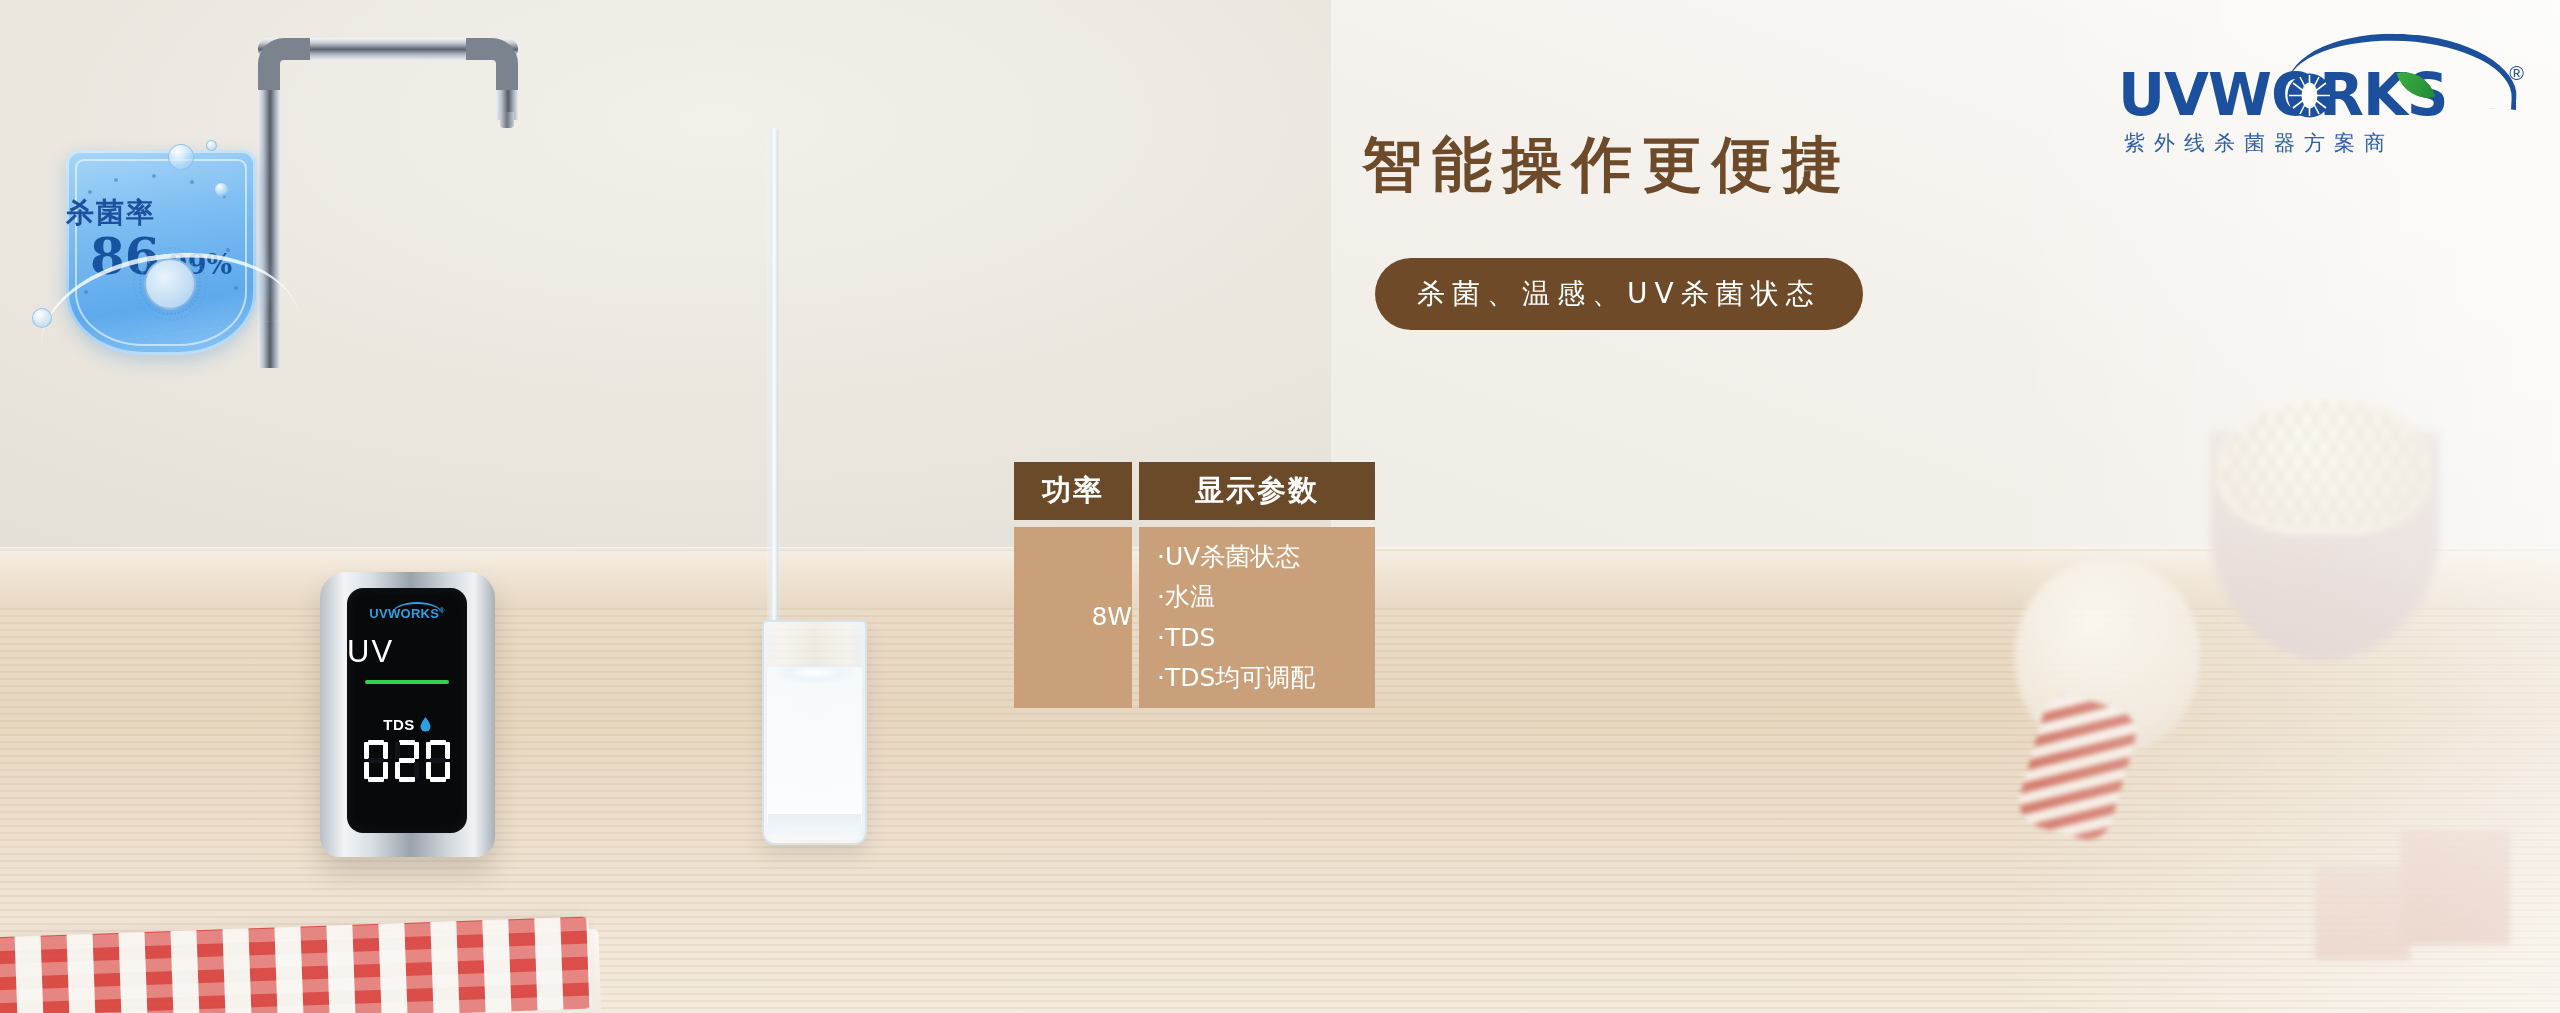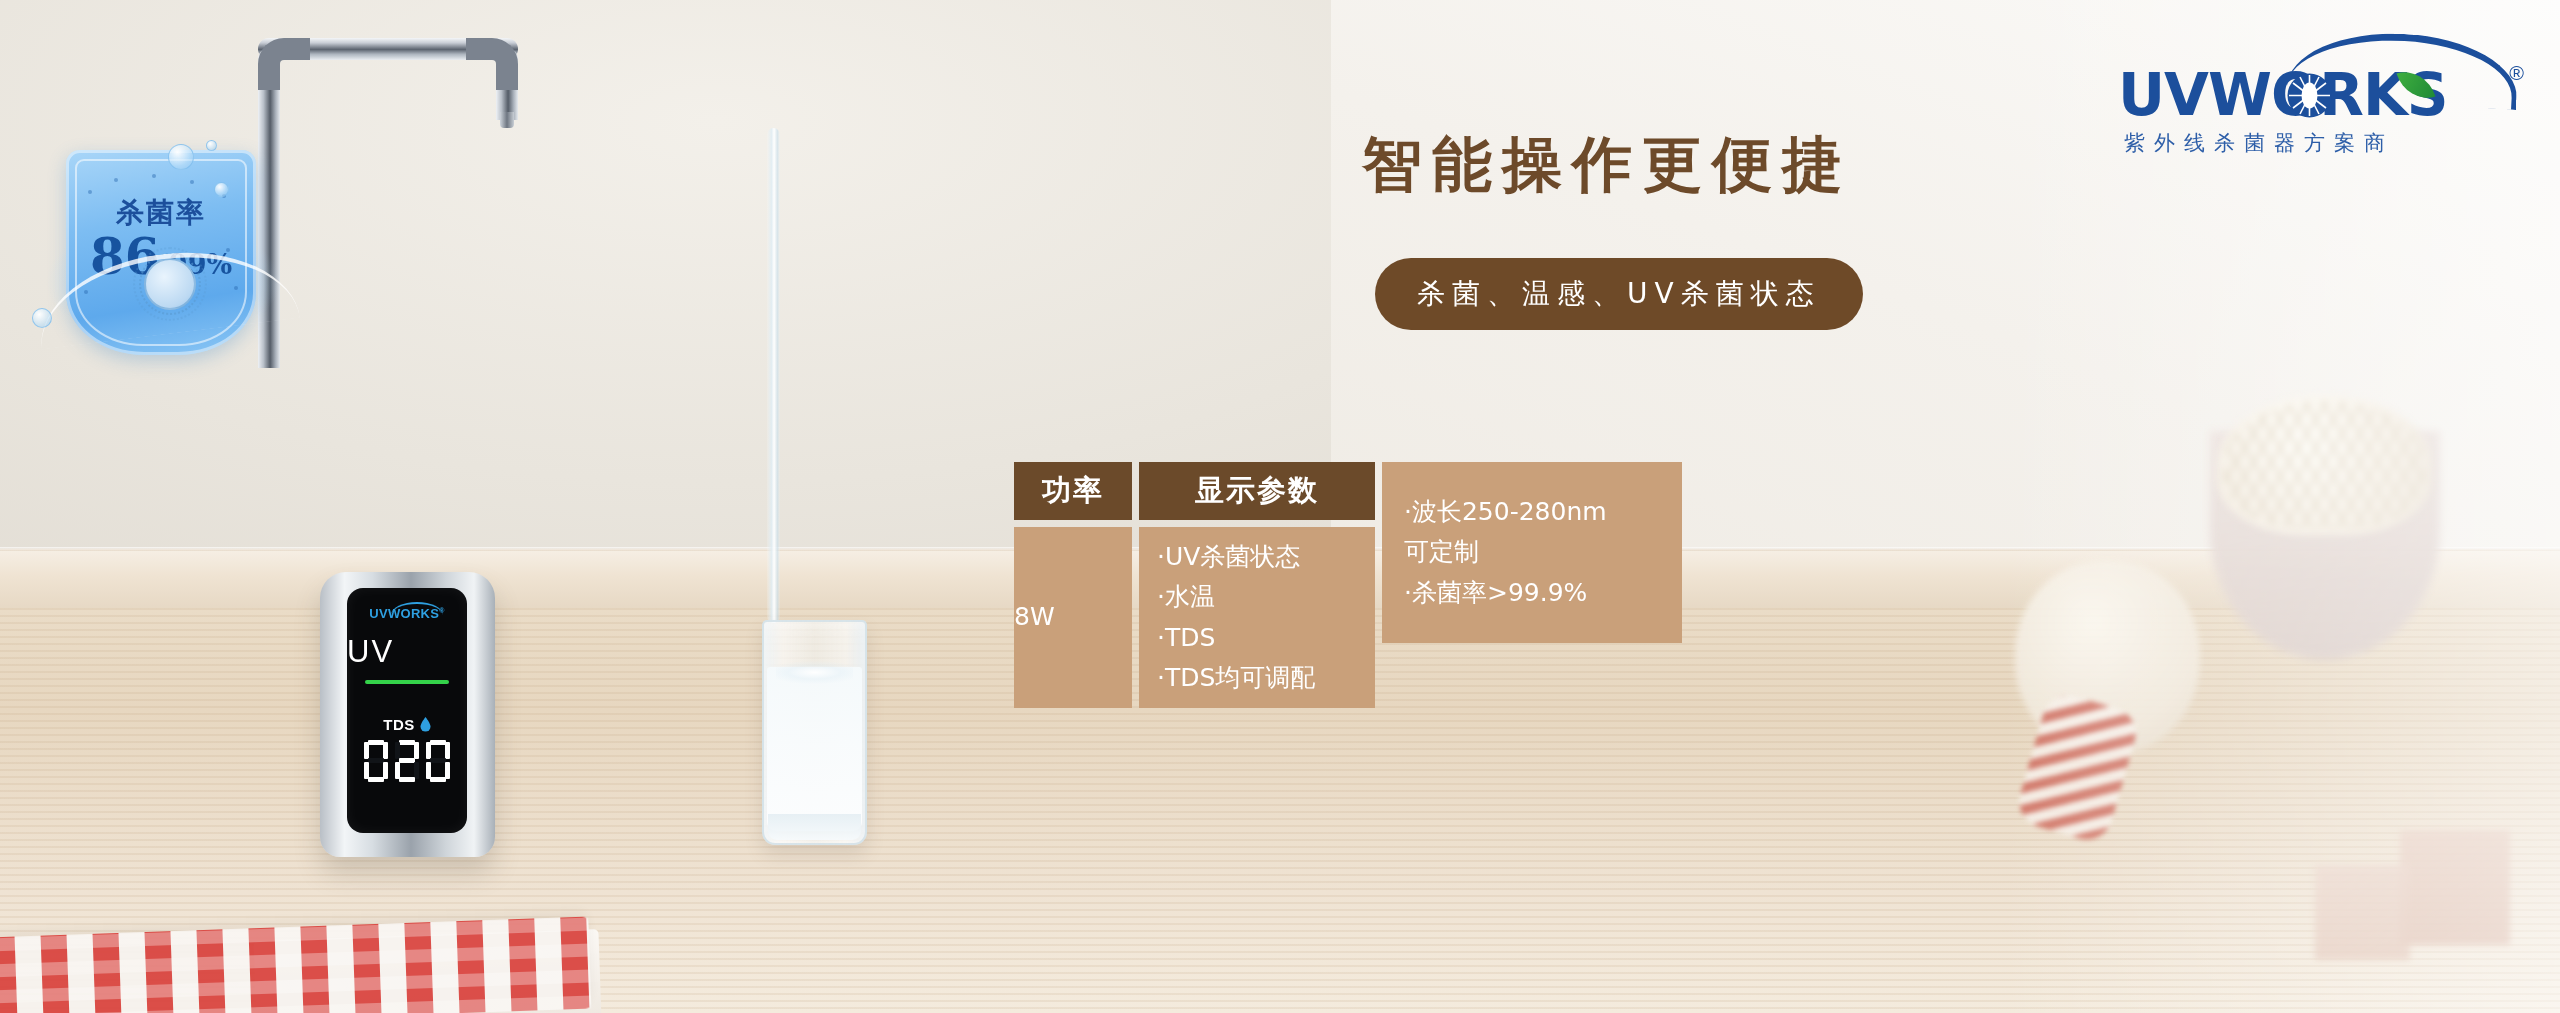--- a/index.html
+++ b/index.html
@@ -241,21 +241,21 @@
     position:absolute; inset:9px;
     border:2px solid rgba(255,255,255,.55);
     border-radius:9px 9px 68px 68px / 9px 9px 54px 54px;
   }
   .shield-dots { position:absolute; inset:0; border-radius:inherit; overflow:hidden; }
   .shield-dots i {
     position:absolute; width:4px; height:4px; border-radius:50%;
     background:rgba(40,105,175,.45);
   }
   .shield-txt1 {
-    position:absolute; left:0; right:0; top:44px; text-align:center;
+    position:absolute; left:0; right:0; top:44px; text-align:left;
     color:#1c4f9c; font-size:28px; font-weight:bold; letter-spacing:2px;
     font-family:"DejaVu Sans", sans-serif;
   }
   .shield-num {
     position:absolute; left:0; right:0; top:82px; text-align:center;
     color:#17539f; font-family:"DejaVu Serif", serif; line-height:1;
   }
   .shield-num .big { font-size:50px; font-weight:bold; }
   .shield-num .small { font-size:27px; font-weight:bold; }
   .bubble {
@@ -343,21 +343,21 @@
     height:58px; display:flex; align-items:center; justify-content:center;
     white-space:nowrap;
   }
   .col-body {
     background:#c9a07a; color:#fff;
     height:181px;
     display:flex; flex-direction:column; justify-content:center;
     font-family:"DejaVu Sans", sans-serif;
     font-size:25px; line-height:1.62;
   }
-  .col-body.center { align-items:flex-start; }
+  .col-body.center { align-items:flex-end; }
   .col-body.left { padding-left:18px; }
   .col-body.left2 { padding-left:22px; }
   .w1 { width:272px; } .w2 { width:118px; } .w3 { width:168px; }
   .w4 { width:236px; } .w5 { width:300px; }
 </style>
 </head>
 <body>
 
 <div id="scene">
   <div class="wall"></div>
@@ -515,20 +515,15 @@
     <div class="col-head w4">显示参数</div>
     <div class="col-body w4 left">
       <div>·UV杀菌状态</div>
       <div>·水温</div>
       <div>·TDS</div>
       <div>·TDS均可调配</div>
     </div>
   </div>
 
   <div class="col">
-    <div class="col-body w5 left2">
-      <div>·波长250-280nm</div>
-      <div>可定制</div>
-      <div>·杀菌率&gt;99.9%</div>
-    </div>
   </div>
 
 </div>
 
 </body></html>

